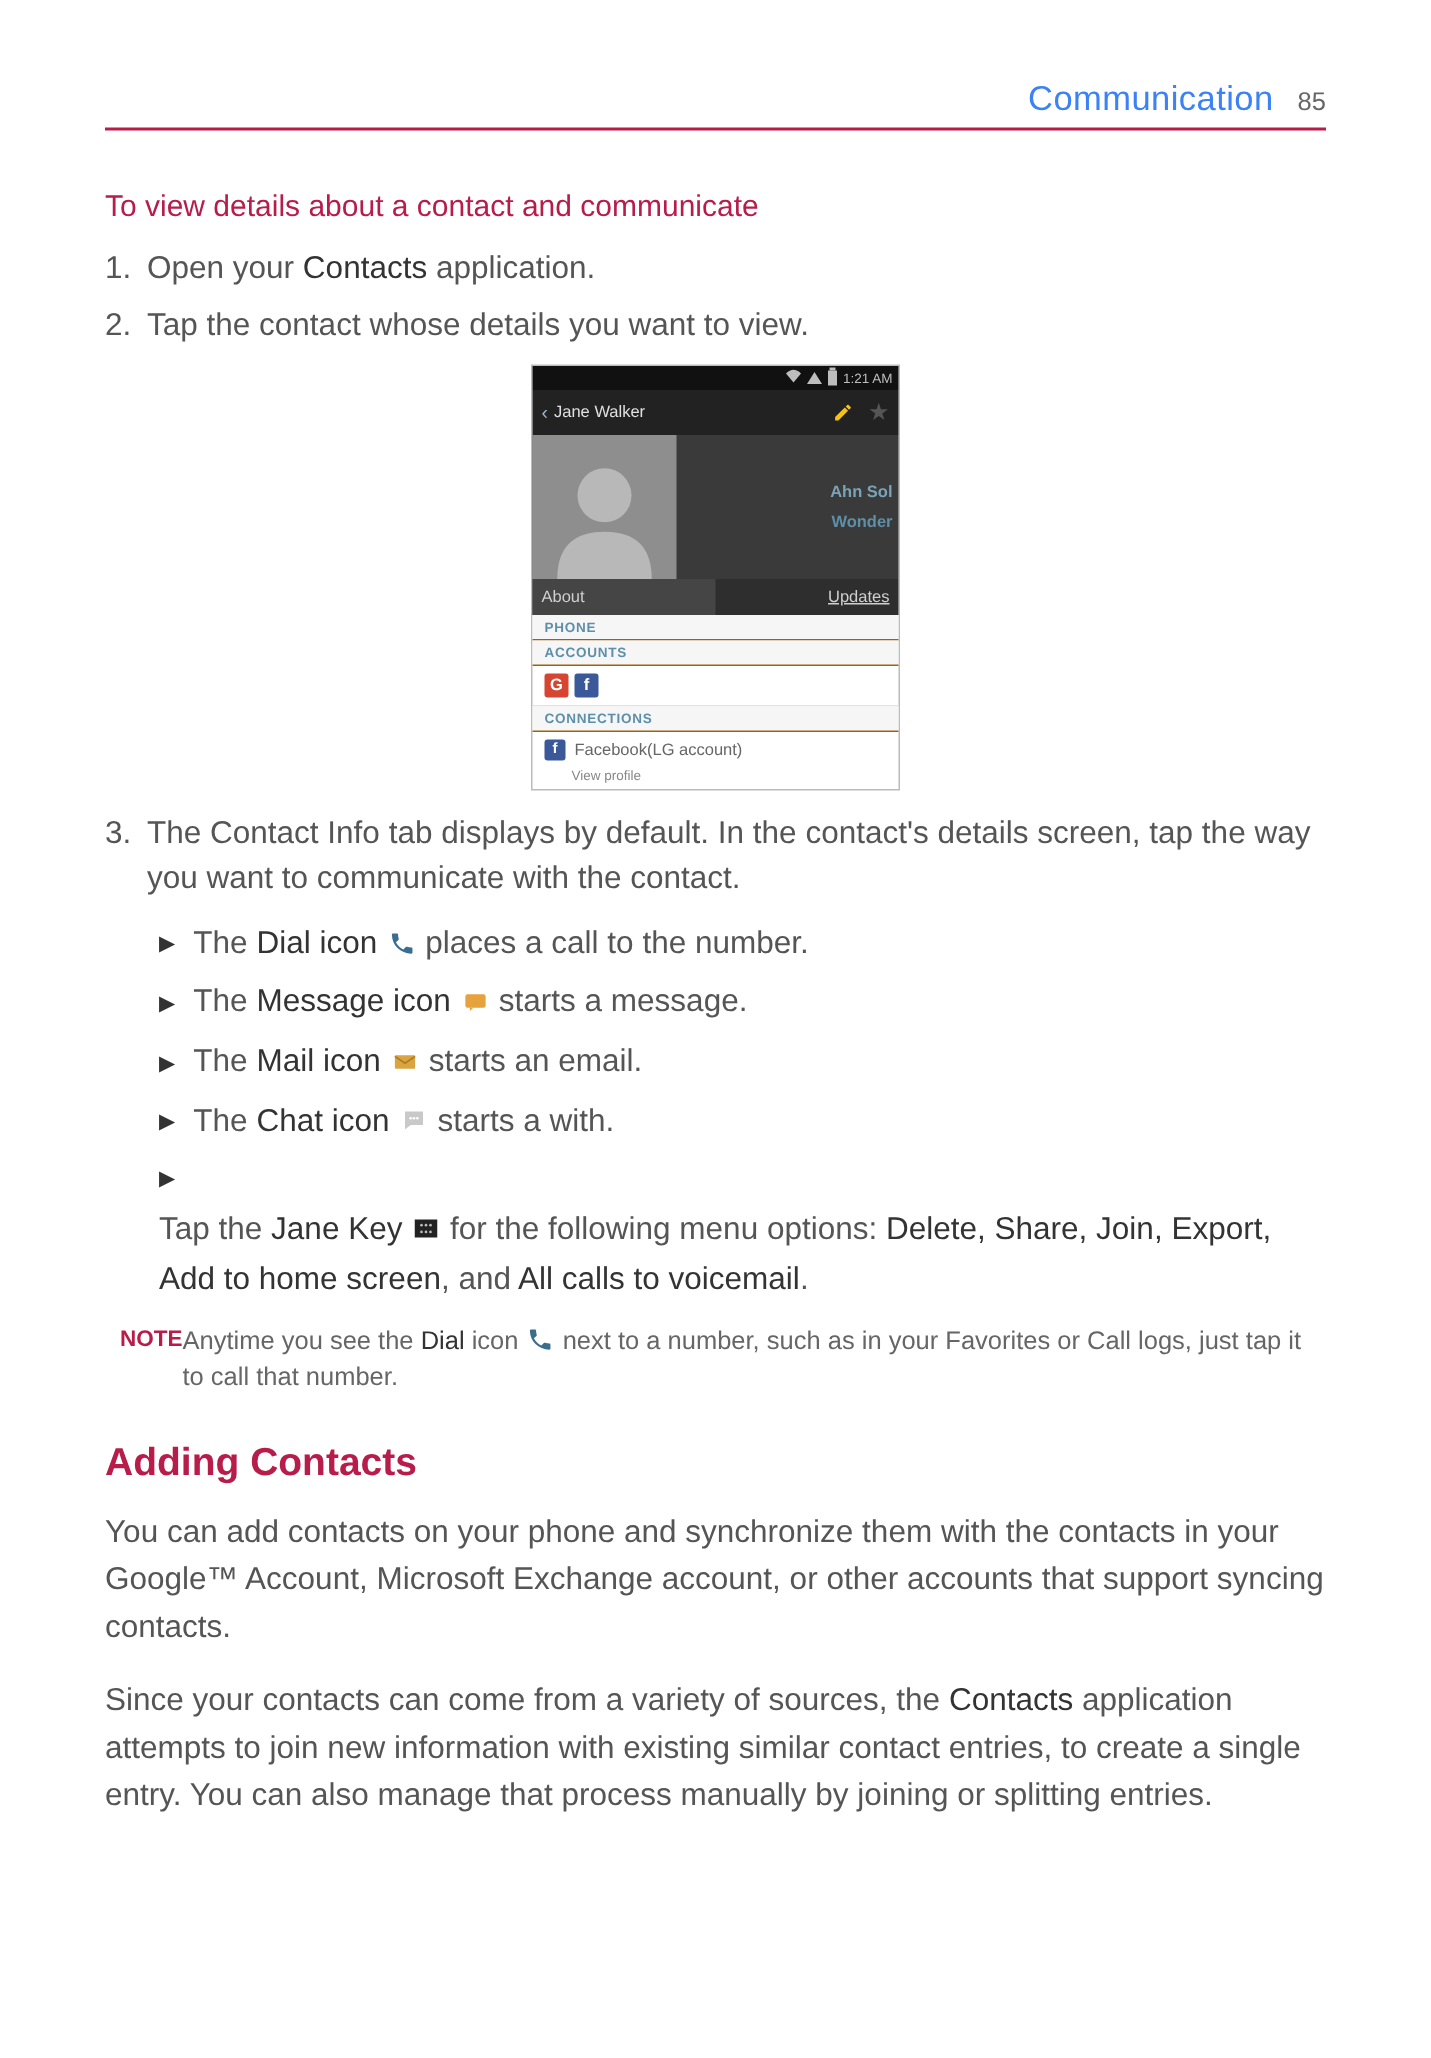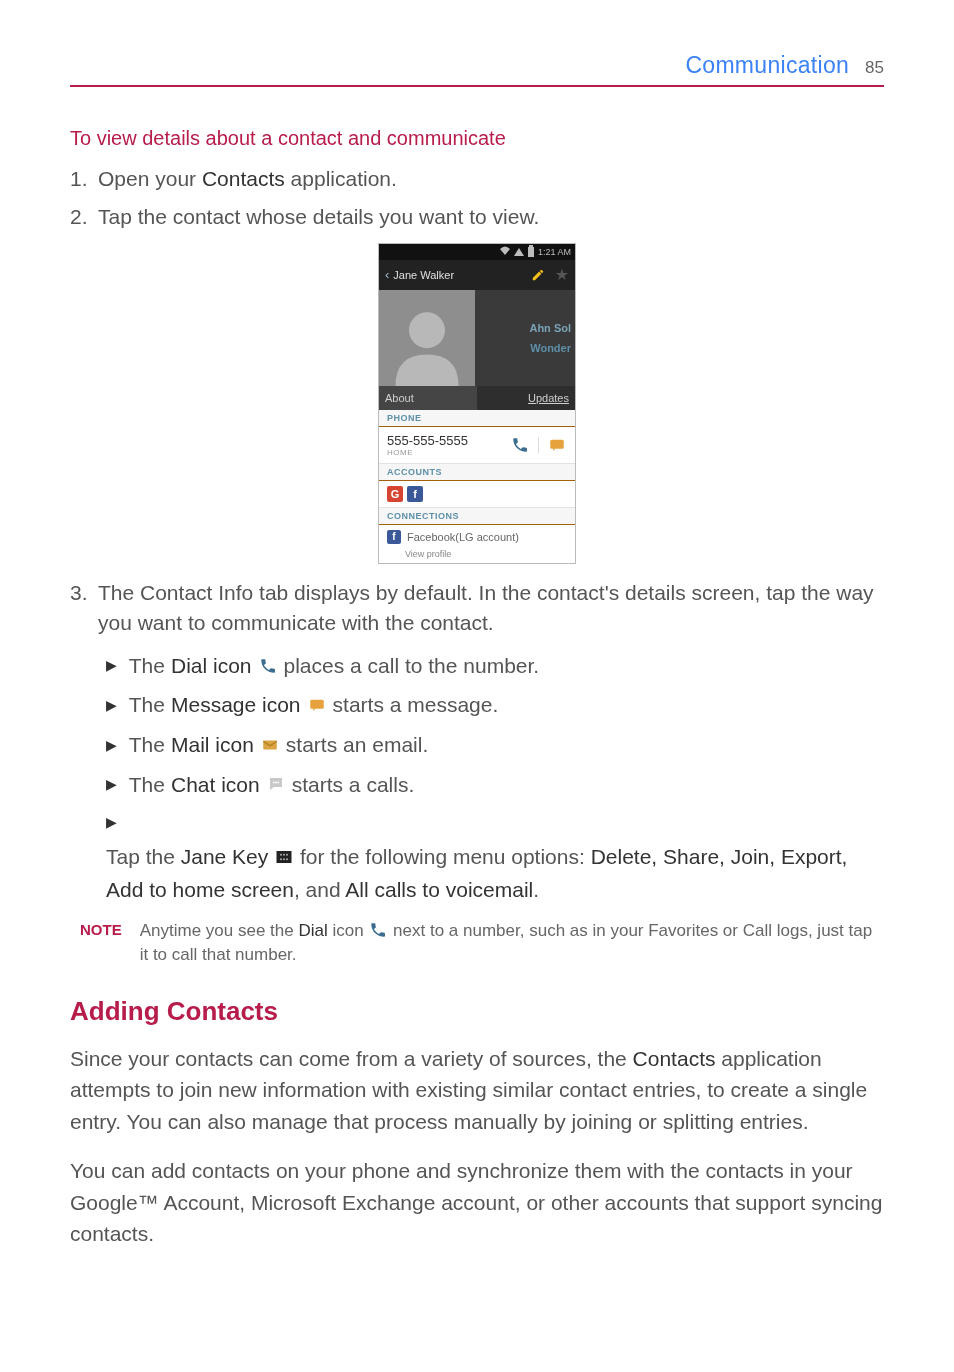--- a/index.html
+++ b/index.html
@@ -8,21 +8,21 @@
   .hdr { border-bottom: 2px solid #b71c4a; padding-bottom: 6px; margin-bottom: 40px; }
   .hdr-inner { display: flex; justify-content: flex-end; align-items: baseline; gap: 16px; }
   .hdr-title { font-size: 23px; font-weight: 300; color: #3b82f6; letter-spacing: 0.3px; }
   .hdr-num { font-size: 17px; color: #666; }
   .subhead-red { color: #b71c4a; font-size: 20px; font-weight: 400; margin-bottom: 14px; }
   .step { font-size: 21px; color: #555; line-height: 1.45; margin-bottom: 8px; display: flex; }
   .step-num { width: 28px; flex: 0 0 28px; }
   .step-body { flex: 1; }
   .strong { color: #333; }
   .screenshot-wrap { display: flex; justify-content: center; margin: 10px 0 14px 0; }
-  .phone { width: 198px; border: 1px solid #bbb; background: #fff; font-size: 11px; color: #666; }
+  .phone { width: 246px; border: 1px solid #bbb; background: #fff; font-size: 11px; color: #666; }
   .statusbar { height: 16px; background: #111; color: #bdbdbd; display: flex; justify-content: flex-end; align-items: center; padding: 0 4px; gap: 4px; font-size: 9px; }
   .tri { width:0;height:0;border-left:5px solid transparent;border-right:5px solid transparent;border-bottom:8px solid #bdbdbd; }
   .batt { width:6px;height:10px;background:#bdbdbd;position:relative; }
   .batt::before{content:"";position:absolute;top:-2px;left:1px;width:4px;height:2px;background:#bdbdbd;}
   .titlebar { background:#222; color:#e0e0e0; height:30px; display:flex; align-items:center; padding:0 6px; justify-content:space-between; }
   .titlebar-left{display:flex;align-items:center;gap:4px;}
   .chev-l{color:#9db6cc;font-size:13px;}
   .titlebar-right{display:flex;align-items:center;gap:10px;}
   .pencil{width:14px;height:14px;color:#F6C01B;display:inline-flex;align-items:center;justify-content:center;font-size:14px;}
   .star{color:#555;font-size:16px;}
@@ -48,21 +48,21 @@
   .sq.g{background:#d64531;}
   .sq.fb{background:#3b5998;}
   .fb-row{display:flex;align-items:center;gap:6px;padding:5px 8px;color:#666;}
   .fb-row .sq.fb{width:14px;height:14px;font-size:10px;}
   .more{color:#888;font-size:9px;padding:0 8px 4px 26px;}
   .bullets { margin-left: 36px; margin-top: 10px; }
   .bullet-row { display:flex; align-items:center; font-size: 21px; color:#555; line-height:1.6; margin-bottom:6px; gap:6px; flex-wrap: wrap; }
   .btri { color:#333; font-size:14px; margin-right:6px; }
   .inline-icon { display:inline-flex; width:20px; height:20px; align-items:center; justify-content:center; vertical-align:middle; }
   .ic-phone svg, .ic-msg svg, .ic-mail svg, .ic-chat svg, .ic-menu svg { width:18px; height:18px; }
-  .note-row { display:flex; margin-top:12px; margin-left:10px; align-items:flex-start; gap:18px; }
+  .note-row { display:flex; margin-top:12px; margin-left:10px; align-items:flex-start; }
   .note-lbl { color:#b71c4a; font-weight:700; font-size:15px; flex:0 0 auto; padding-top:2px; }
   .note-body { color:#666; font-size:17px; line-height:1.45; }
   .h2-red { color:#b71c4a; font-size:26px; font-weight:600; margin-top:28px; margin-bottom:16px; }
   .para { font-size:21px; color:#555; line-height:1.5; margin-bottom:18px; }
 </style>
 </head>
 <body>
 
 <div class="page">
 
@@ -123,40 +123,20 @@
         <div class="profile-side">
           <span>Ahn Sol</span>
           <span class="w">Wonder</span>
         </div>
       </div>
       <div class="tabs">
         <div class="tab a">About</div>
         <div class="tab u">Updates</div>
       </div>
       <div class="section-lbl">PHONE</div>
-      <div class="phone-row">
-        <div class="phone-text">
-          <span class="phone-num">555-555-5555</span>
-          <span class="phone-sub">HOME</span>
-        </div>
-        <div class="phone-icons">
-          <span class="inline-icon ic-phone">
-            <svg viewBox="0 0 24 24">
-                <path fill="#3b6d8f" d="M6.6 10.8c1.4 2.8 3.8 5.2 6.6 6.6l2.2-2.2c.3-.3.7-.4 1.1-.3 1.2.4 2.5.6 3.8.6.6 0 1 .4 1 1V20c0 .6-.4 1-1 1C10.6 21 3 13.4 3 4c0-.6.4-1 1-1h3.5c.6 0 1 .4 1 1 0 1.3.2 2.6.6 3.8.1.4 0 .8-.3 1.1L6.6 10.8z"></path>
-              </svg>
-          </span>
-          <span class="sep-v"></span>
-          <span class="inline-icon ic-msg">
-            <svg viewBox="0 0 24 24">
-                <rect x="3" y="5" width="18" height="12" rx="2" fill="#e6a23c"></rect>
-                <path d="M7 20 L10 17 H7 Z" fill="#e6a23c"></path>
-              </svg>
-          </span>
-        </div>
-      </div>
       <div class="section-lbl">ACCOUNTS</div>
       <div class="acct-row">
         <span class="sq g">G</span>
         <span class="sq fb">f</span>
       </div>
       <div class="section-lbl">CONNECTIONS</div>
       <div class="fb-row">
         <span class="sq fb">f</span>
         <span>Facebook(LG account)</span>
       </div>
@@ -214,21 +194,21 @@
       <span>The </span>
       <span class="strong">Chat icon</span>
       <span class="inline-icon ic-chat">
         <svg viewBox="0 0 24 24">
             <path fill="#c9c9c9" d="M4 4h16v12H9l-5 4V4z"></path>
             <circle cx="9" cy="10" r="1.2" fill="#fff"></circle>
             <circle cx="12" cy="10" r="1.2" fill="#fff"></circle>
             <circle cx="15" cy="10" r="1.2" fill="#fff"></circle>
           </svg>
       </span>
-      <span> starts a calls.</span>
+      <span> starts a with.</span>
     </div>
 
     <div class="bullet-row" style="margin-top:10px;">
       <span class="btri">▶</span>
       <span>
         <span>Tap the </span><span class="strong">Jane Key</span>
         <span class="inline-icon ic-menu" style="vertical-align:-2px;">
           <svg viewBox="0 0 24 24">
               <rect x="2" y="4" width="20" height="16" fill="#222"></rect>
               <circle cx="8" cy="9" r="1.2" fill="#bbb"></circle>
@@ -251,19 +231,19 @@
       <span>Anytime you see the </span><span class="strong" style="color:#333;">Dial</span><span> icon </span><span class="inline-icon ic-phone" style="vertical-align:-3px;">
         <svg viewBox="0 0 24 24">
             <path fill="#3b6d8f" d="M6.6 10.8c1.4 2.8 3.8 5.2 6.6 6.6l2.2-2.2c.3-.3.7-.4 1.1-.3 1.2.4 2.5.6 3.8.6.6 0 1 .4 1 1V20c0 .6-.4 1-1 1C10.6 21 3 13.4 3 4c0-.6.4-1 1-1h3.5c.6 0 1 .4 1 1 0 1.3.2 2.6.6 3.8.1.4 0 .8-.3 1.1L6.6 10.8z"></path>
           </svg>
       </span><span> next to a number, such as in your Favorites or Call logs, just tap it to call that number.</span>
     </span>
   </div>
 
   <div class="h2-red">Adding Contacts</div>
 
+  <div class="para">You can add contacts on your phone and synchronize them with the contacts in your Google™ Account, Microsoft Exchange account, or other accounts that support syncing contacts.</div>
+
   <div class="para">
     <span>Since your contacts can come from a variety of sources, the </span><span class="strong">Contacts</span><span> application attempts to join new information with existing similar contact entries, to create a single entry. You can also manage that process manually by joining or splitting entries.</span>
   </div>
 
-  <div class="para">You can add contacts on your phone and synchronize them with the contacts in your Google™ Account, Microsoft Exchange account, or other accounts that support syncing contacts.</div>
-
 </div>
 
 </body></html>

